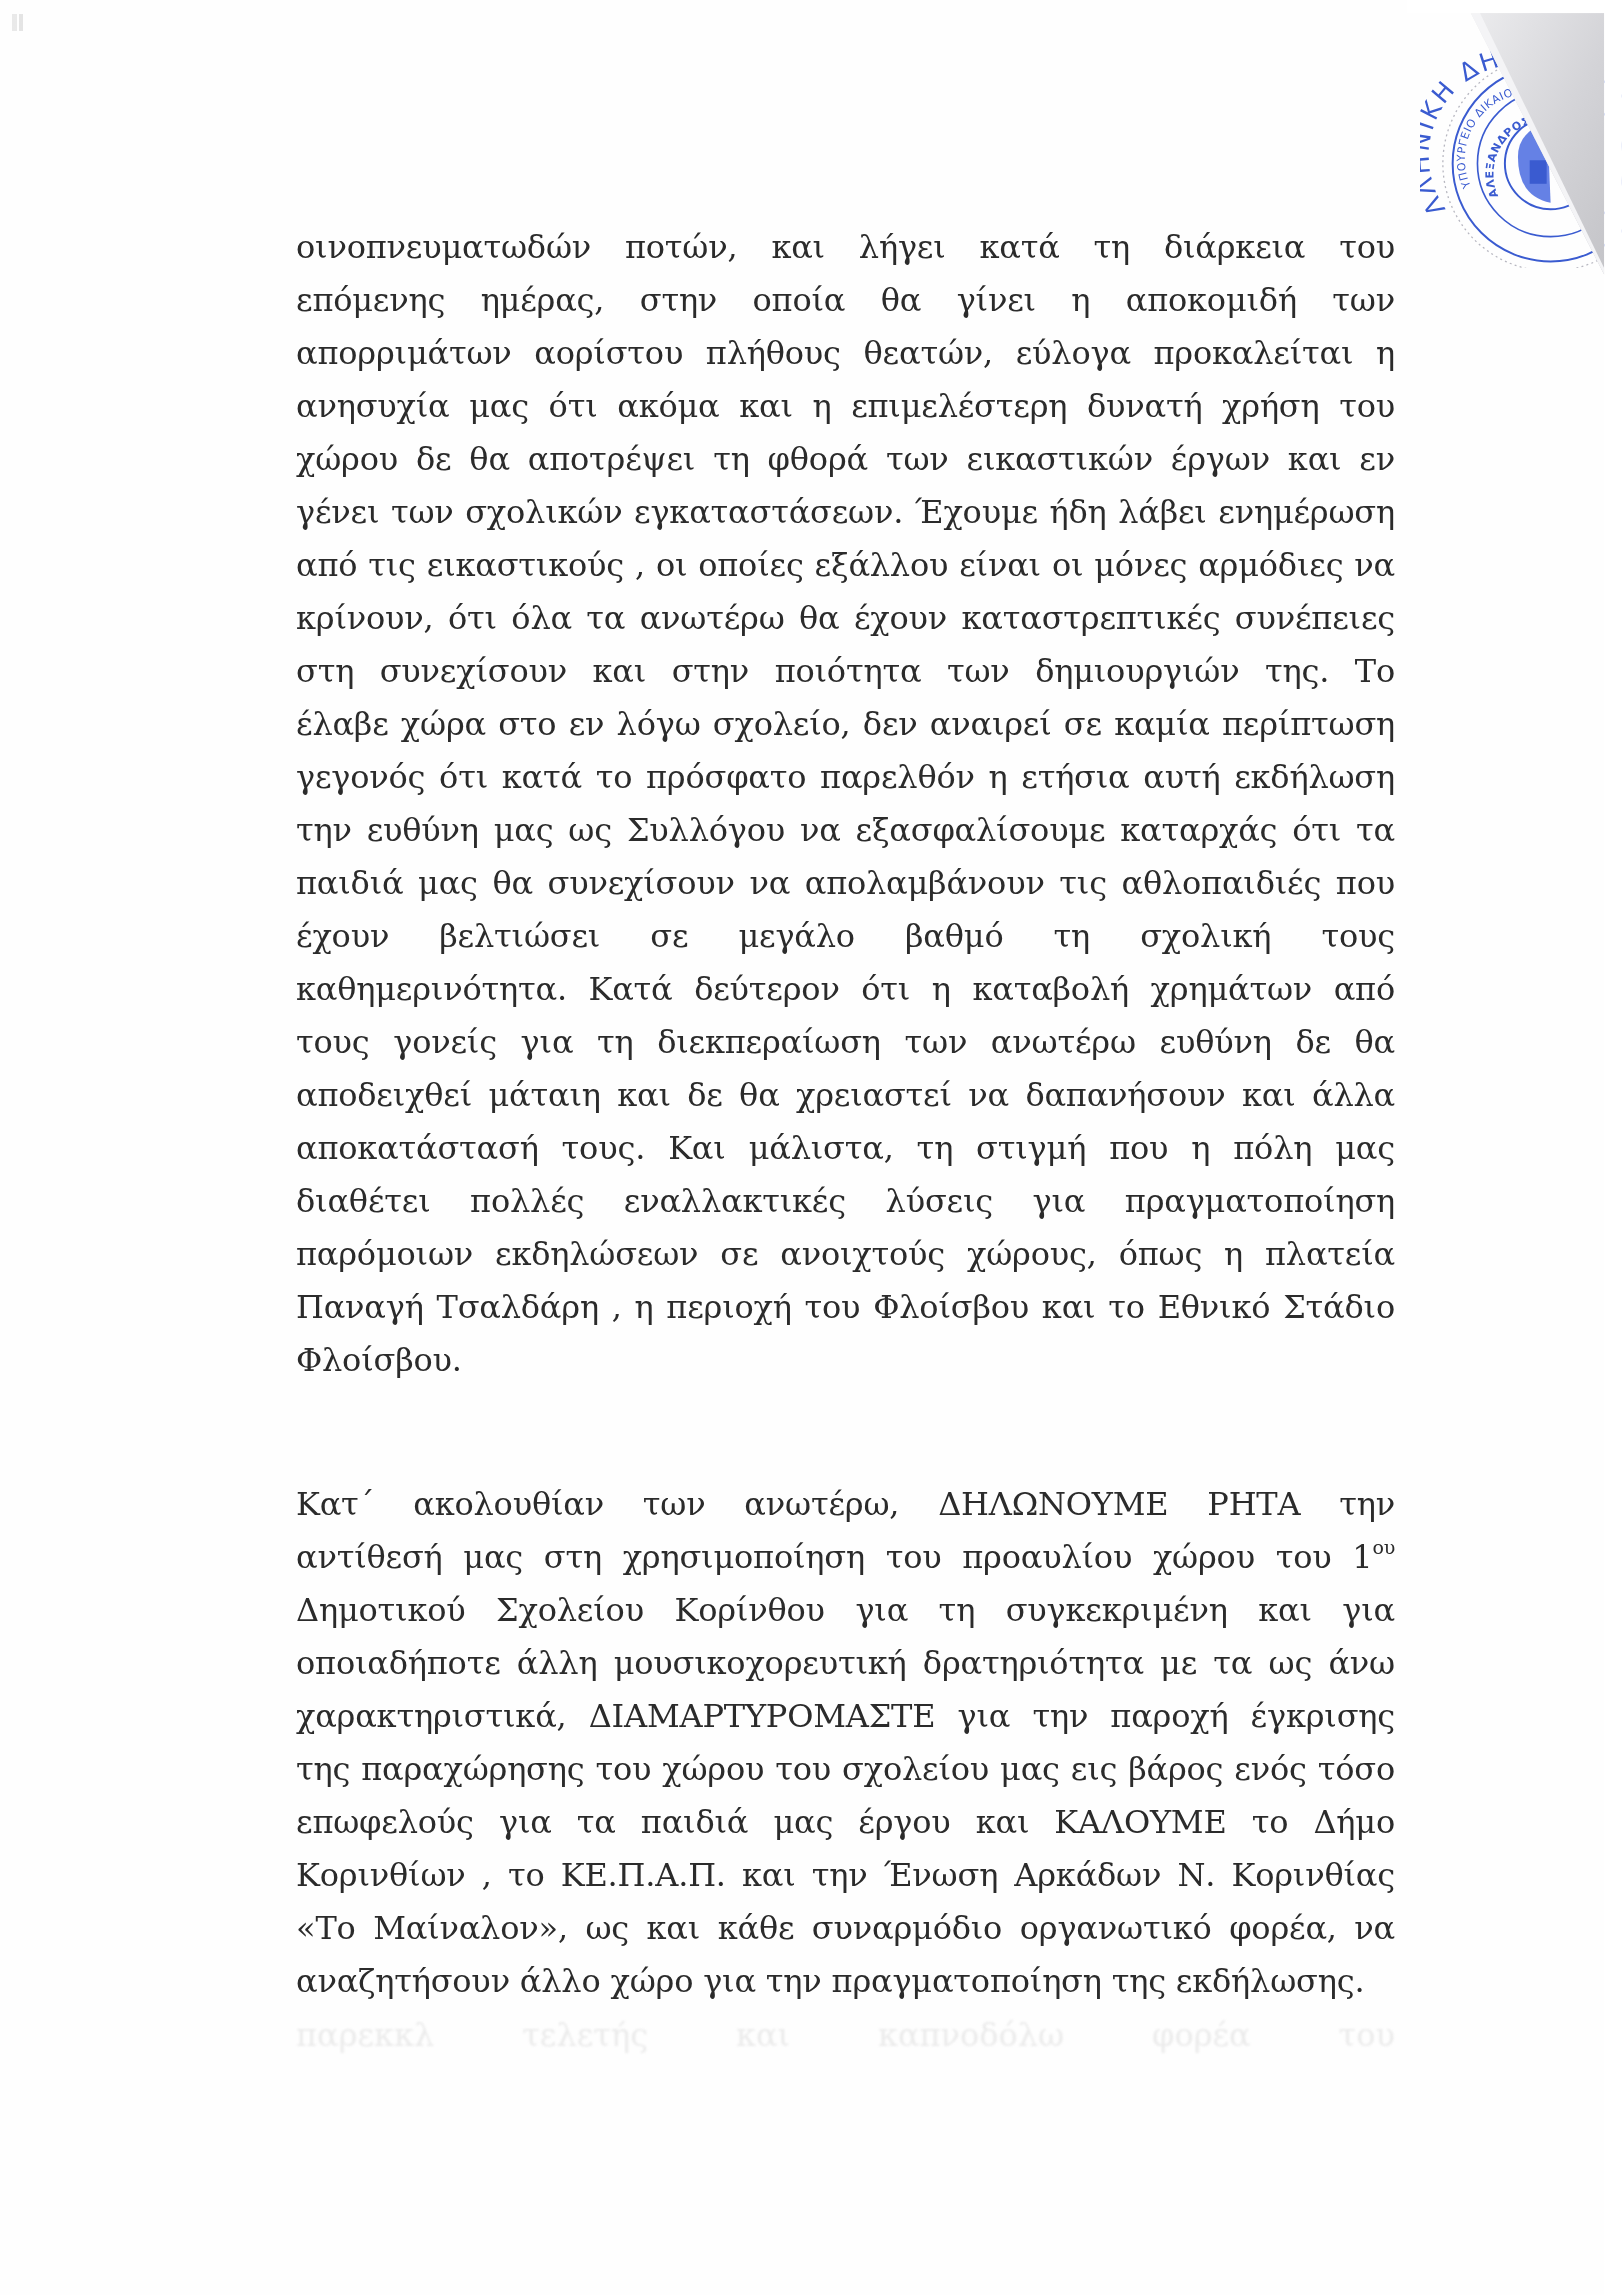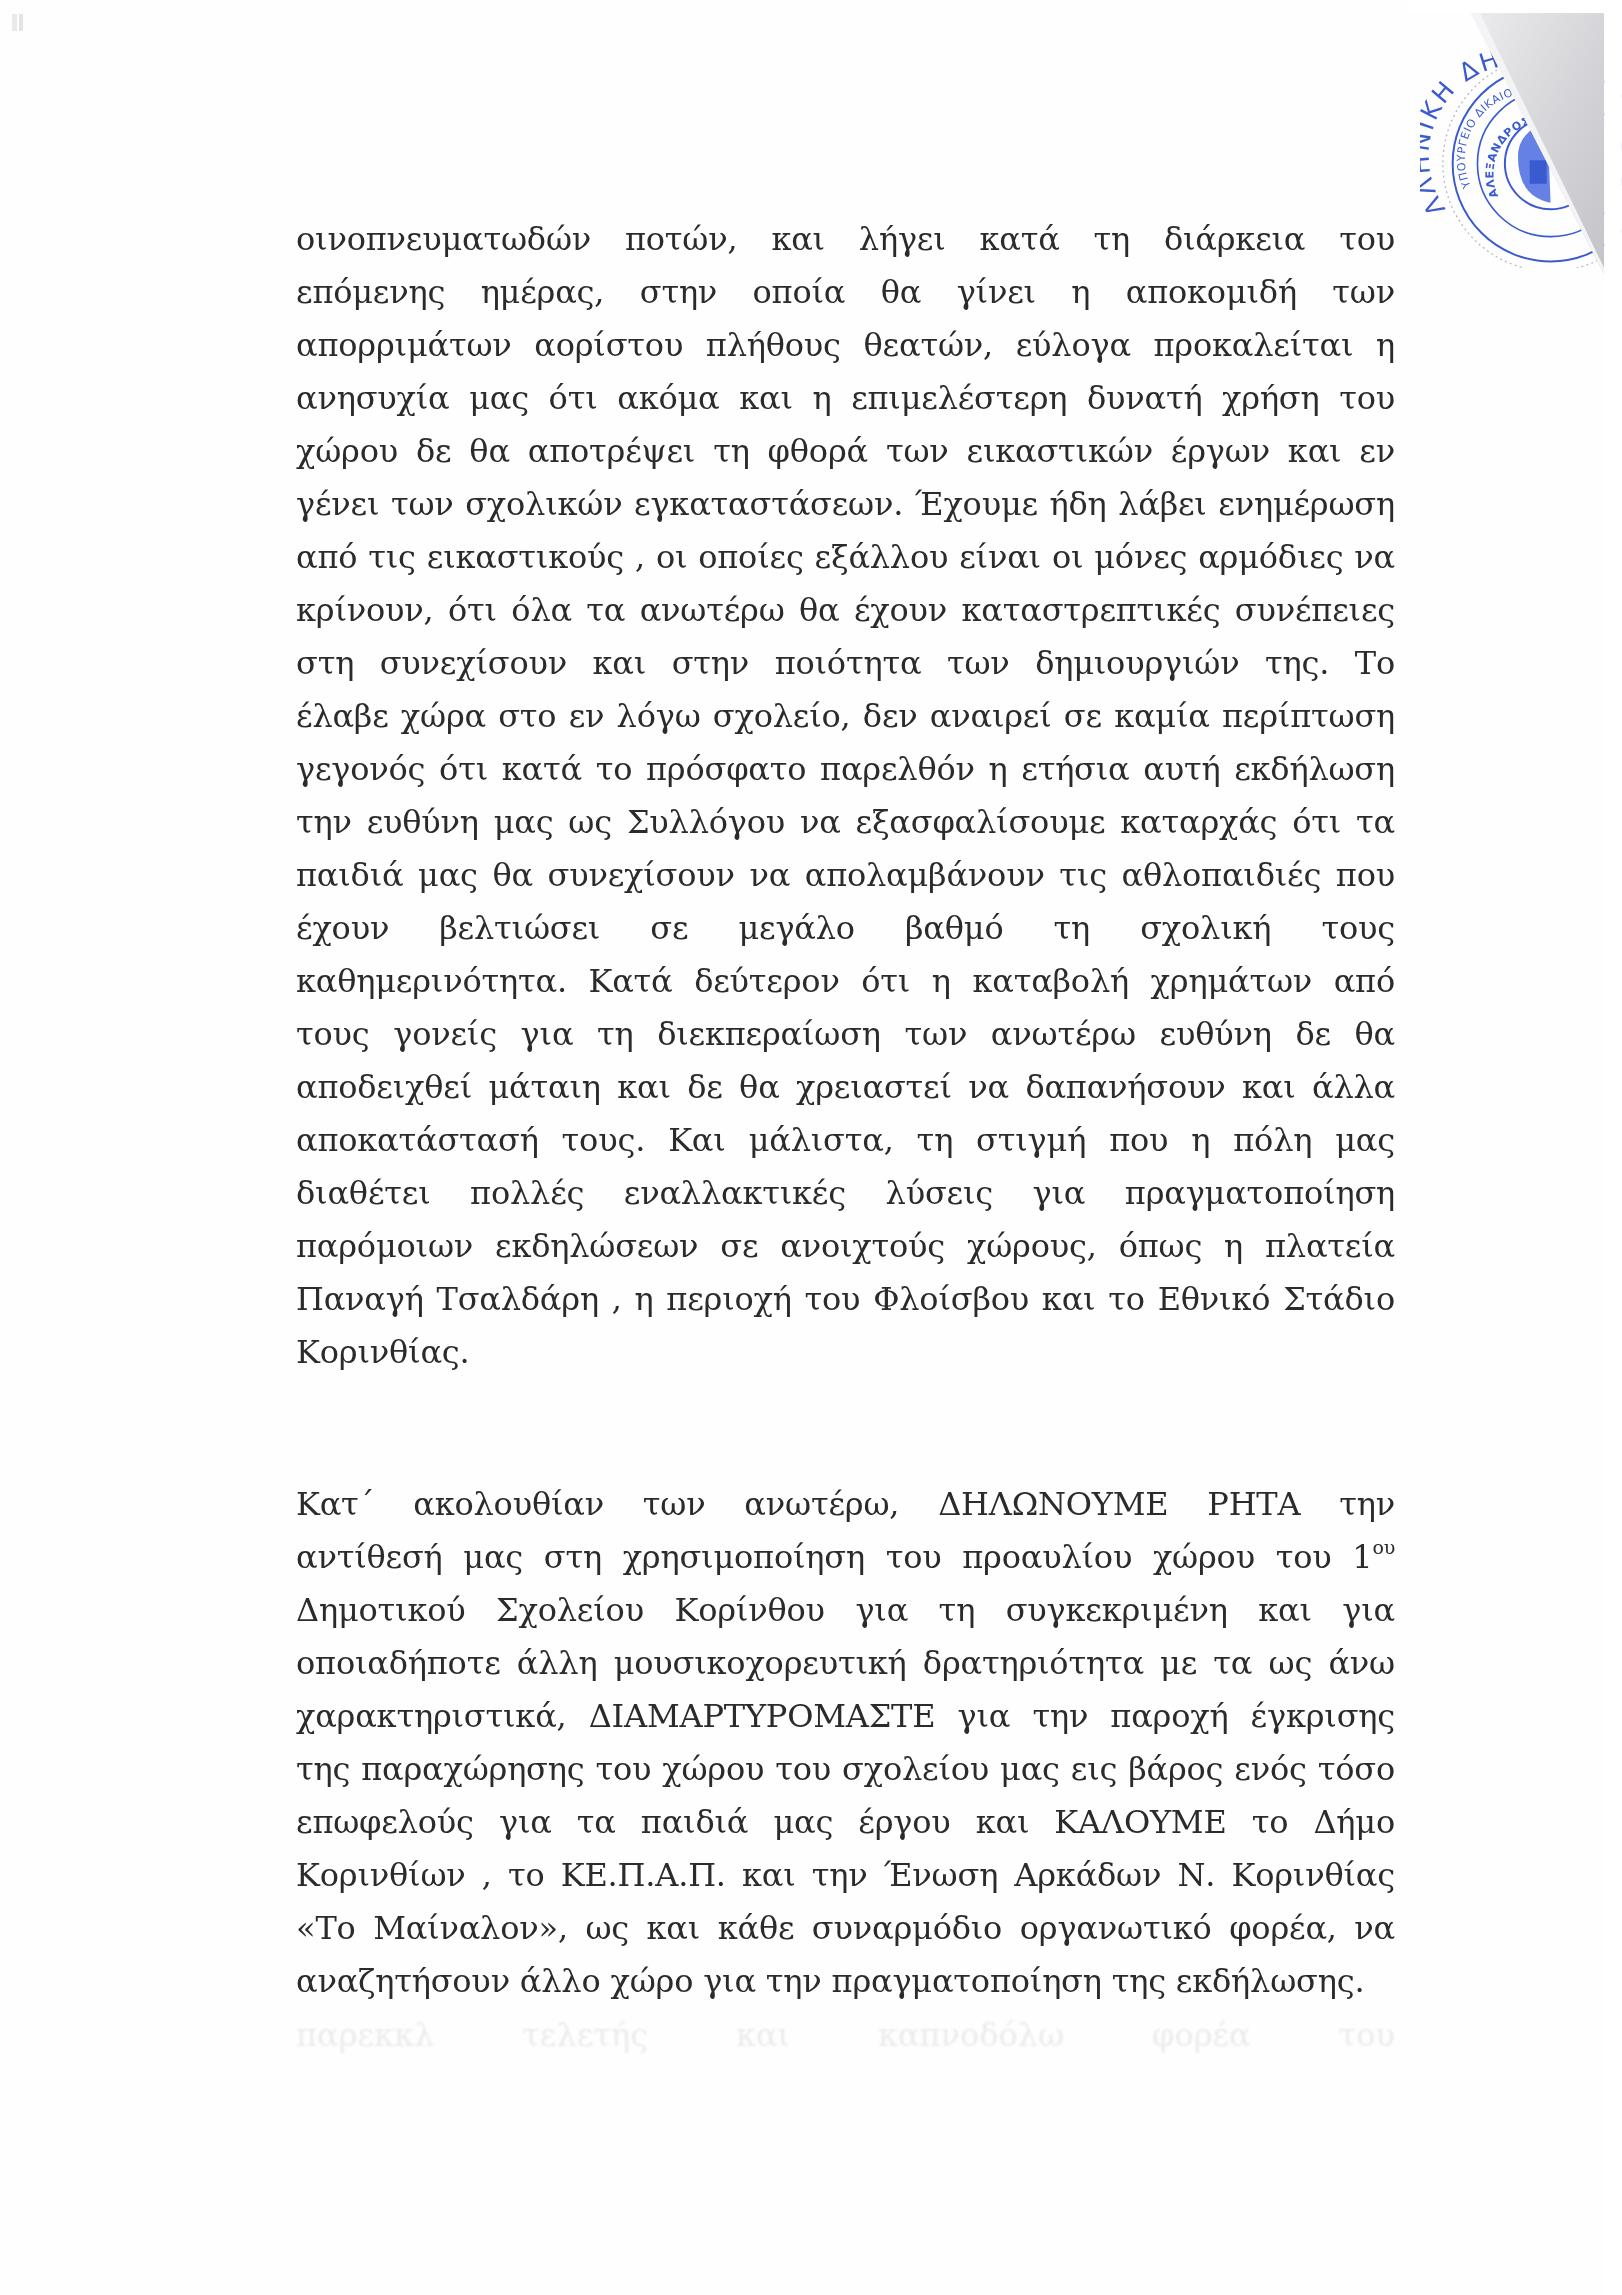--- a/index.html
+++ b/index.html
@@ -27,21 +27,21 @@
       left: 11.8px; top: 14.4px;
       width: 15.7px; height: 17px;
       background: linear-gradient(90deg, #d8d8d8 0 30%, transparent 30% 45%, #cfcfcf 45% 75%, transparent 75%);
       opacity: 0.55;
     }
     .text-block {
       position: absolute;
       left: 296px;
       width: 1099px;
     }
-    .para-1 { top: 213px; }
+    .para-1 { top: 221px; }
     .para-2 { top: 1478px; }
     .line {
       display: block;
       height: 53px;
       line-height: 53px;
       font-size: 32px;
       letter-spacing: -0.2px;
       text-align: justify;
       text-align-last: justify;
       white-space: nowrap;
@@ -106,21 +106,21 @@
     <span class="line">την ευθύνη μας ως Συλλόγου να εξασφαλίσουμε καταρχάς ότι τα</span>
     <span class="line">παιδιά μας θα συνεχίσουν να απολαμβάνουν τις αθλοπαιδιές που</span>
     <span class="line">έχουν βελτιώσει σε μεγάλο βαθμό τη σχολική τους</span>
     <span class="line">καθημερινότητα. Κατά δεύτερον ότι η καταβολή χρημάτων από</span>
     <span class="line">τους γονείς για τη διεκπεραίωση των ανωτέρω ευθύνη δε θα</span>
     <span class="line">αποδειχθεί μάταιη και δε θα χρειαστεί να δαπανήσουν και άλλα</span>
     <span class="line">αποκατάστασή τους. Και μάλιστα, τη στιγμή που η πόλη μας</span>
     <span class="line">διαθέτει πολλές εναλλακτικές λύσεις για πραγματοποίηση</span>
     <span class="line">παρόμοιων εκδηλώσεων σε ανοιχτούς χώρους, όπως η πλατεία</span>
     <span class="line">Παναγή Τσαλδάρη , η περιοχή του Φλοίσβου και το Εθνικό Στάδιο</span>
-    <span class="line last">Κορινθίας.</span>
+    <span class="line last">Φλοίσβου.</span>
   </div>
 
   <div class="text-block para-2">
     <span class="line">Κατ΄ ακολουθίαν των ανωτέρω, ΔΗΛΩΝΟΥΜΕ ΡΗΤΑ την</span>
     <span class="line"><span>αντίθεσή μας στη χρησιμοποίηση του προαυλίου χώρου του 1</span><sup class="ord">ου</sup></span>
     <span class="line">Δημοτικού Σχολείου Κορίνθου για τη συγκεκριμένη και για</span>
     <span class="line">οποιαδήποτε άλλη μουσικοχορευτική δρατηριότητα με τα ως άνω</span>
     <span class="line">χαρακτηριστικά, ΔΙΑΜΑΡΤΥΡΟΜΑΣΤΕ για την παροχή έγκρισης</span>
     <span class="line">της παραχώρησης του χώρου του σχολείου μας εις βάρος ενός τόσο</span>
     <span class="line">επωφελούς για τα παιδιά μας έργου και ΚΑΛΟΥΜΕ το Δήμο</span>

